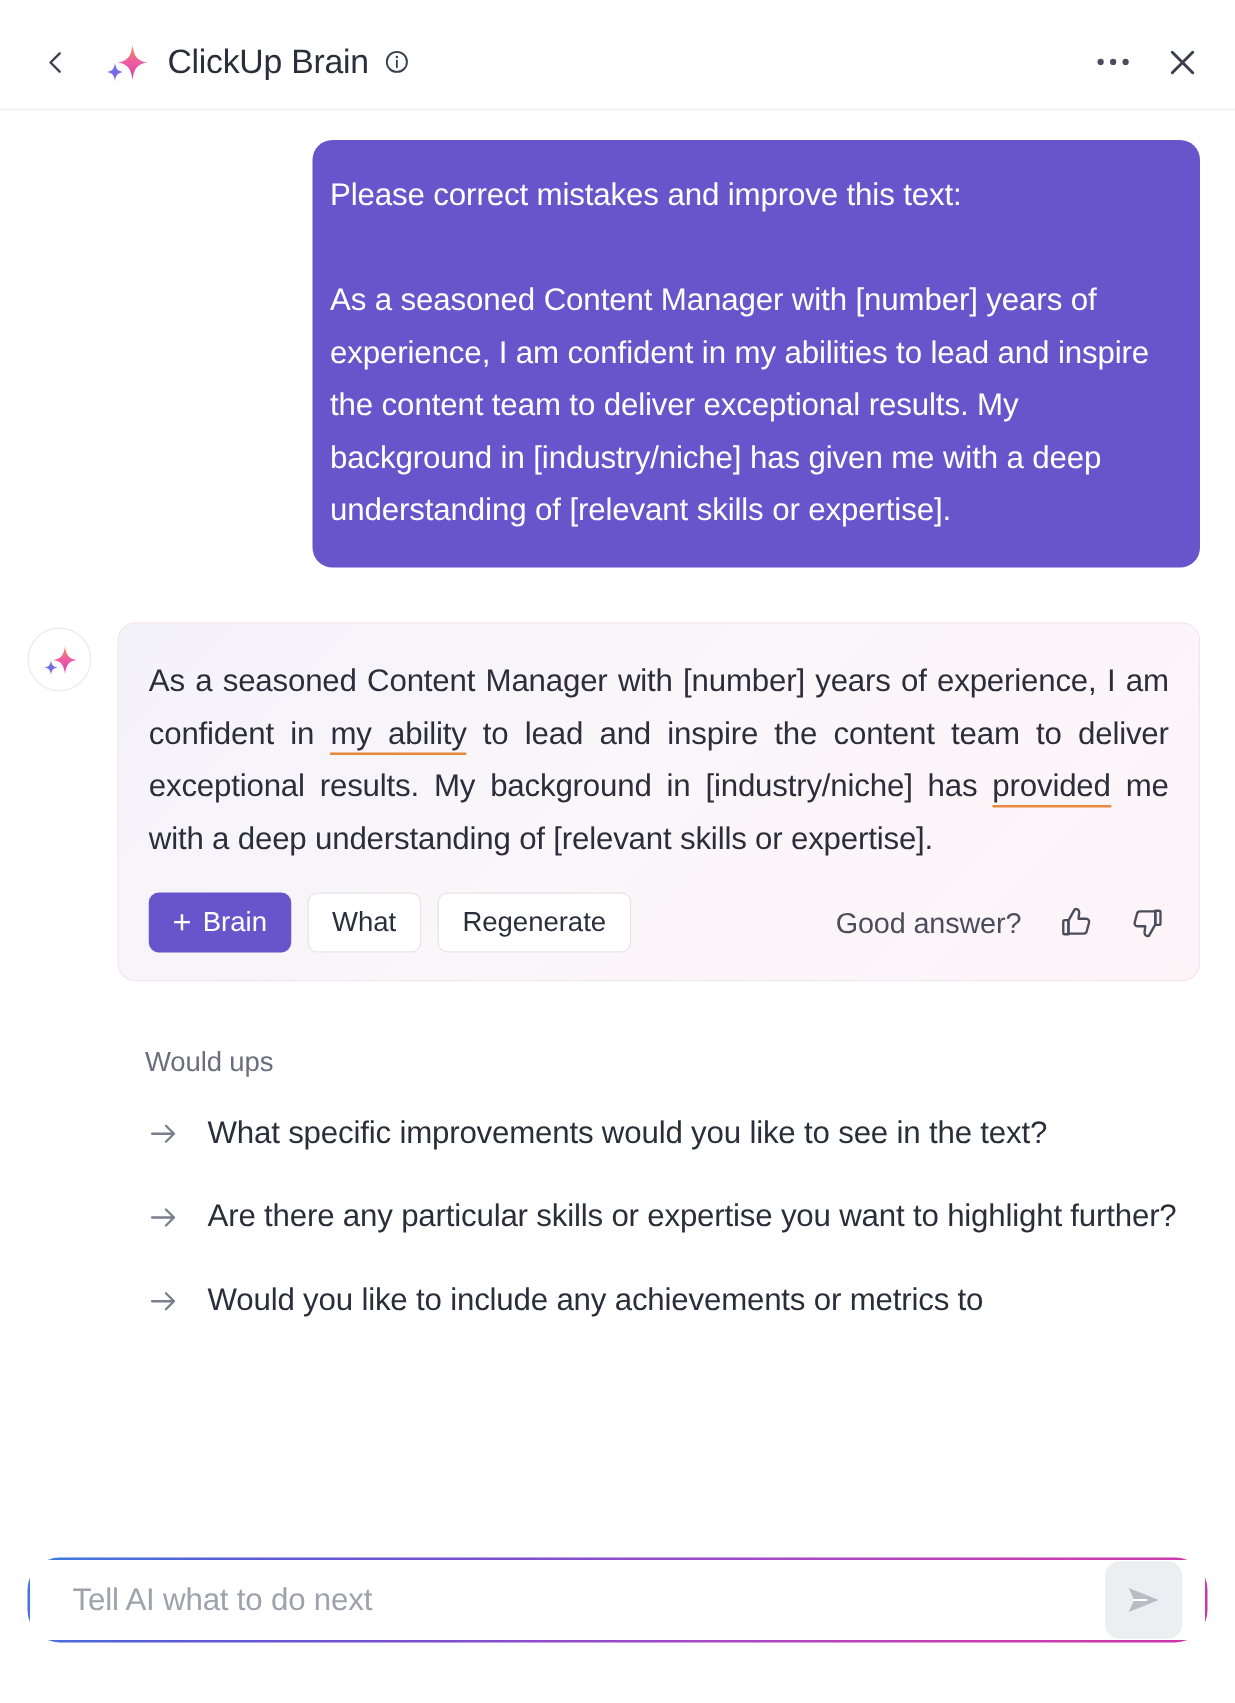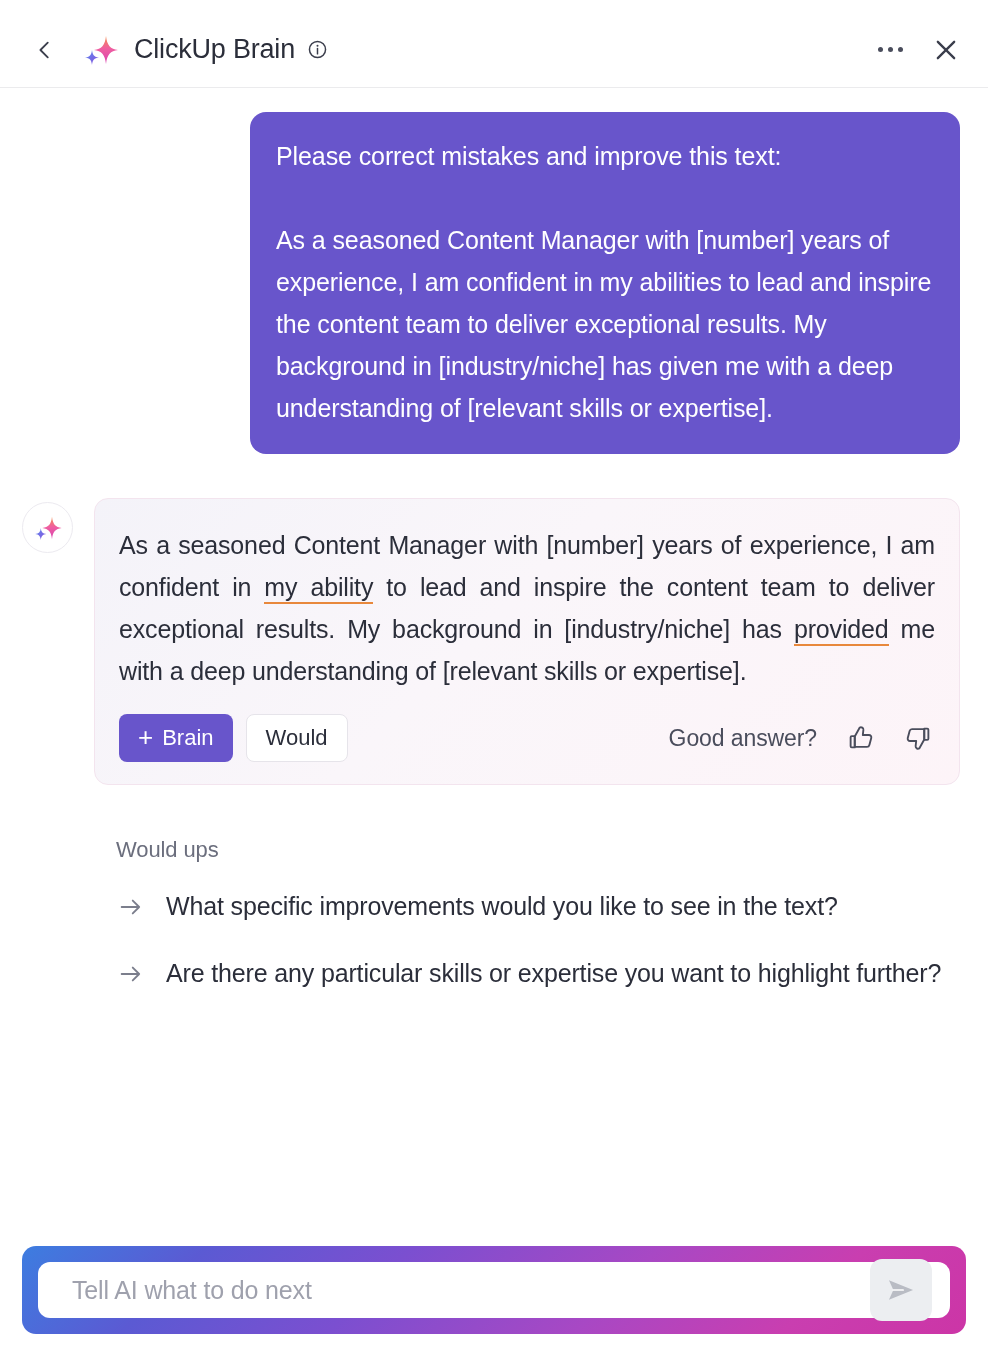--- a/index.html
+++ b/index.html
@@ -108,21 +108,21 @@
   .user-row {
     display: flex;
     justify-content: flex-end;
     padding: 24px 28px 0 28px;
   }
   .user-bubble {
     max-width: 710px;
     background: #6855cb;
     color: #ffffff;
     border-radius: 16px;
-    padding: 23px 26px 25px 26px;
+    padding: 23px 26px 25px 14px;
     font-size: 25px;
     line-height: 42px;
     letter-spacing: -0.1px;
   }
   .user-bubble p { margin: 0; }
   .user-bubble .gap { height: 42px; }
 
   
   .assistant-row {
     display: flex;
@@ -263,23 +263,23 @@
     position: absolute;
     left: 0;
     right: 0;
     bottom: 0;
     height: 130px;
     background: #ffffff;
     padding: 14px 22px 24px 22px;
   }
   .composer {
     position: relative;
-    height: 88px;
-    border-radius: 14px;
-    padding: 16px;
+    height: 68px;
+    border-radius: 26px;
+    padding: 2px;
     background: linear-gradient(135deg,
         #3d7de0 0%,
         #5b5ad3 18%,
         #7b4fd0 38%,
         #a848c4 62%,
         #c93eb0 82%,
         #cc35a6 100%);
   }
   .composer-inner {
     position: relative;
@@ -406,23 +406,26 @@
         <div class="assistant-text"><span>As a seasoned Content Manager with [number] years of experience, I am confident in </span><span class="correction">my ability</span><span> to lead and inspire the content team to deliver exceptional results. My background in [industry/niche] has </span><span class="correction">provided</span><span> me with a deep understanding of [relevant skills or expertise].</span></div>
 
         <div class="card-actions">
 
           <div class="btn btn-primary">
             <span class="btn-plus">+</span>
             <span>Brain</span>
           </div>
 
           <div class="btn btn-secondary">
-            <span>Would</span>
+            <span>What</span>
           </div>
 
+          <div class="btn btn-secondary">
+            <span>Regenerate</span>
+          </div>
 
           <div class="feedback">
             <span class="feedback-label">Good answer?</span>
 
             <div class="thumb-btn">
               <svg width="30" height="30" viewBox="0 0 24 24" fill="none">
                 <path d="M7 10.5 H4.6 a0.9 0.9 0 0 0 -0.9 0.9 v7.2 a0.9 0.9 0 0 0 0.9 0.9 H7 Z" stroke="#4a4d5c" stroke-width="1.5" stroke-linejoin="round"></path>
                 <path d="M7 10.8 L11 3.6 a2 2 0 0 1 2.9 1.9 l-0.45 4.1 h4.9 a1.9 1.9 0 0 1 1.85 2.4 l-1.5 5.6 a2 2 0 0 1 -1.9 1.5 H7 Z" stroke="#4a4d5c" stroke-width="1.5" stroke-linejoin="round"></path>
               </svg>
             </div>
@@ -454,20 +457,28 @@
 
       <div class="followup-item">
         <span class="followup-arrow">
           <svg width="28" height="28" viewBox="0 0 24 24" fill="none">
             <path d="M4 12 H19 M13.5 6.5 L19 12 L13.5 17.5" stroke="#7b7e8c" stroke-width="1.6" stroke-linecap="round" stroke-linejoin="round"></path>
           </svg>
         </span>
         <span class="followup-text">Are there any particular skills or expertise you want to highlight further?</span>
       </div>
 
+      <div class="followup-item">
+        <span class="followup-arrow">
+          <svg width="28" height="28" viewBox="0 0 24 24" fill="none">
+            <path d="M4 12 H19 M13.5 6.5 L19 12 L13.5 17.5" stroke="#7b7e8c" stroke-width="1.6" stroke-linecap="round" stroke-linejoin="round"></path>
+          </svg>
+        </span>
+        <span class="followup-text">Would you like to include any achievements or metrics to</span>
+      </div>
     </div>
 
     <div class="composer-wrap">
       <div class="composer">
         <div class="composer-inner">
           <input class="composer-input" type="text" placeholder="Tell AI what to do next" style="">
           <div class="send-btn">
             <svg width="34" height="34" viewBox="0 0 24 24">
               <path d="M3.5 5.2 L20.5 12 L3.5 18.8 L6.6 12 Z" fill="#b9bcc4"></path>
               <path d="M6.6 12 L13.5 12" stroke="#ffffff" stroke-width="1.2" stroke-linecap="round"></path>

